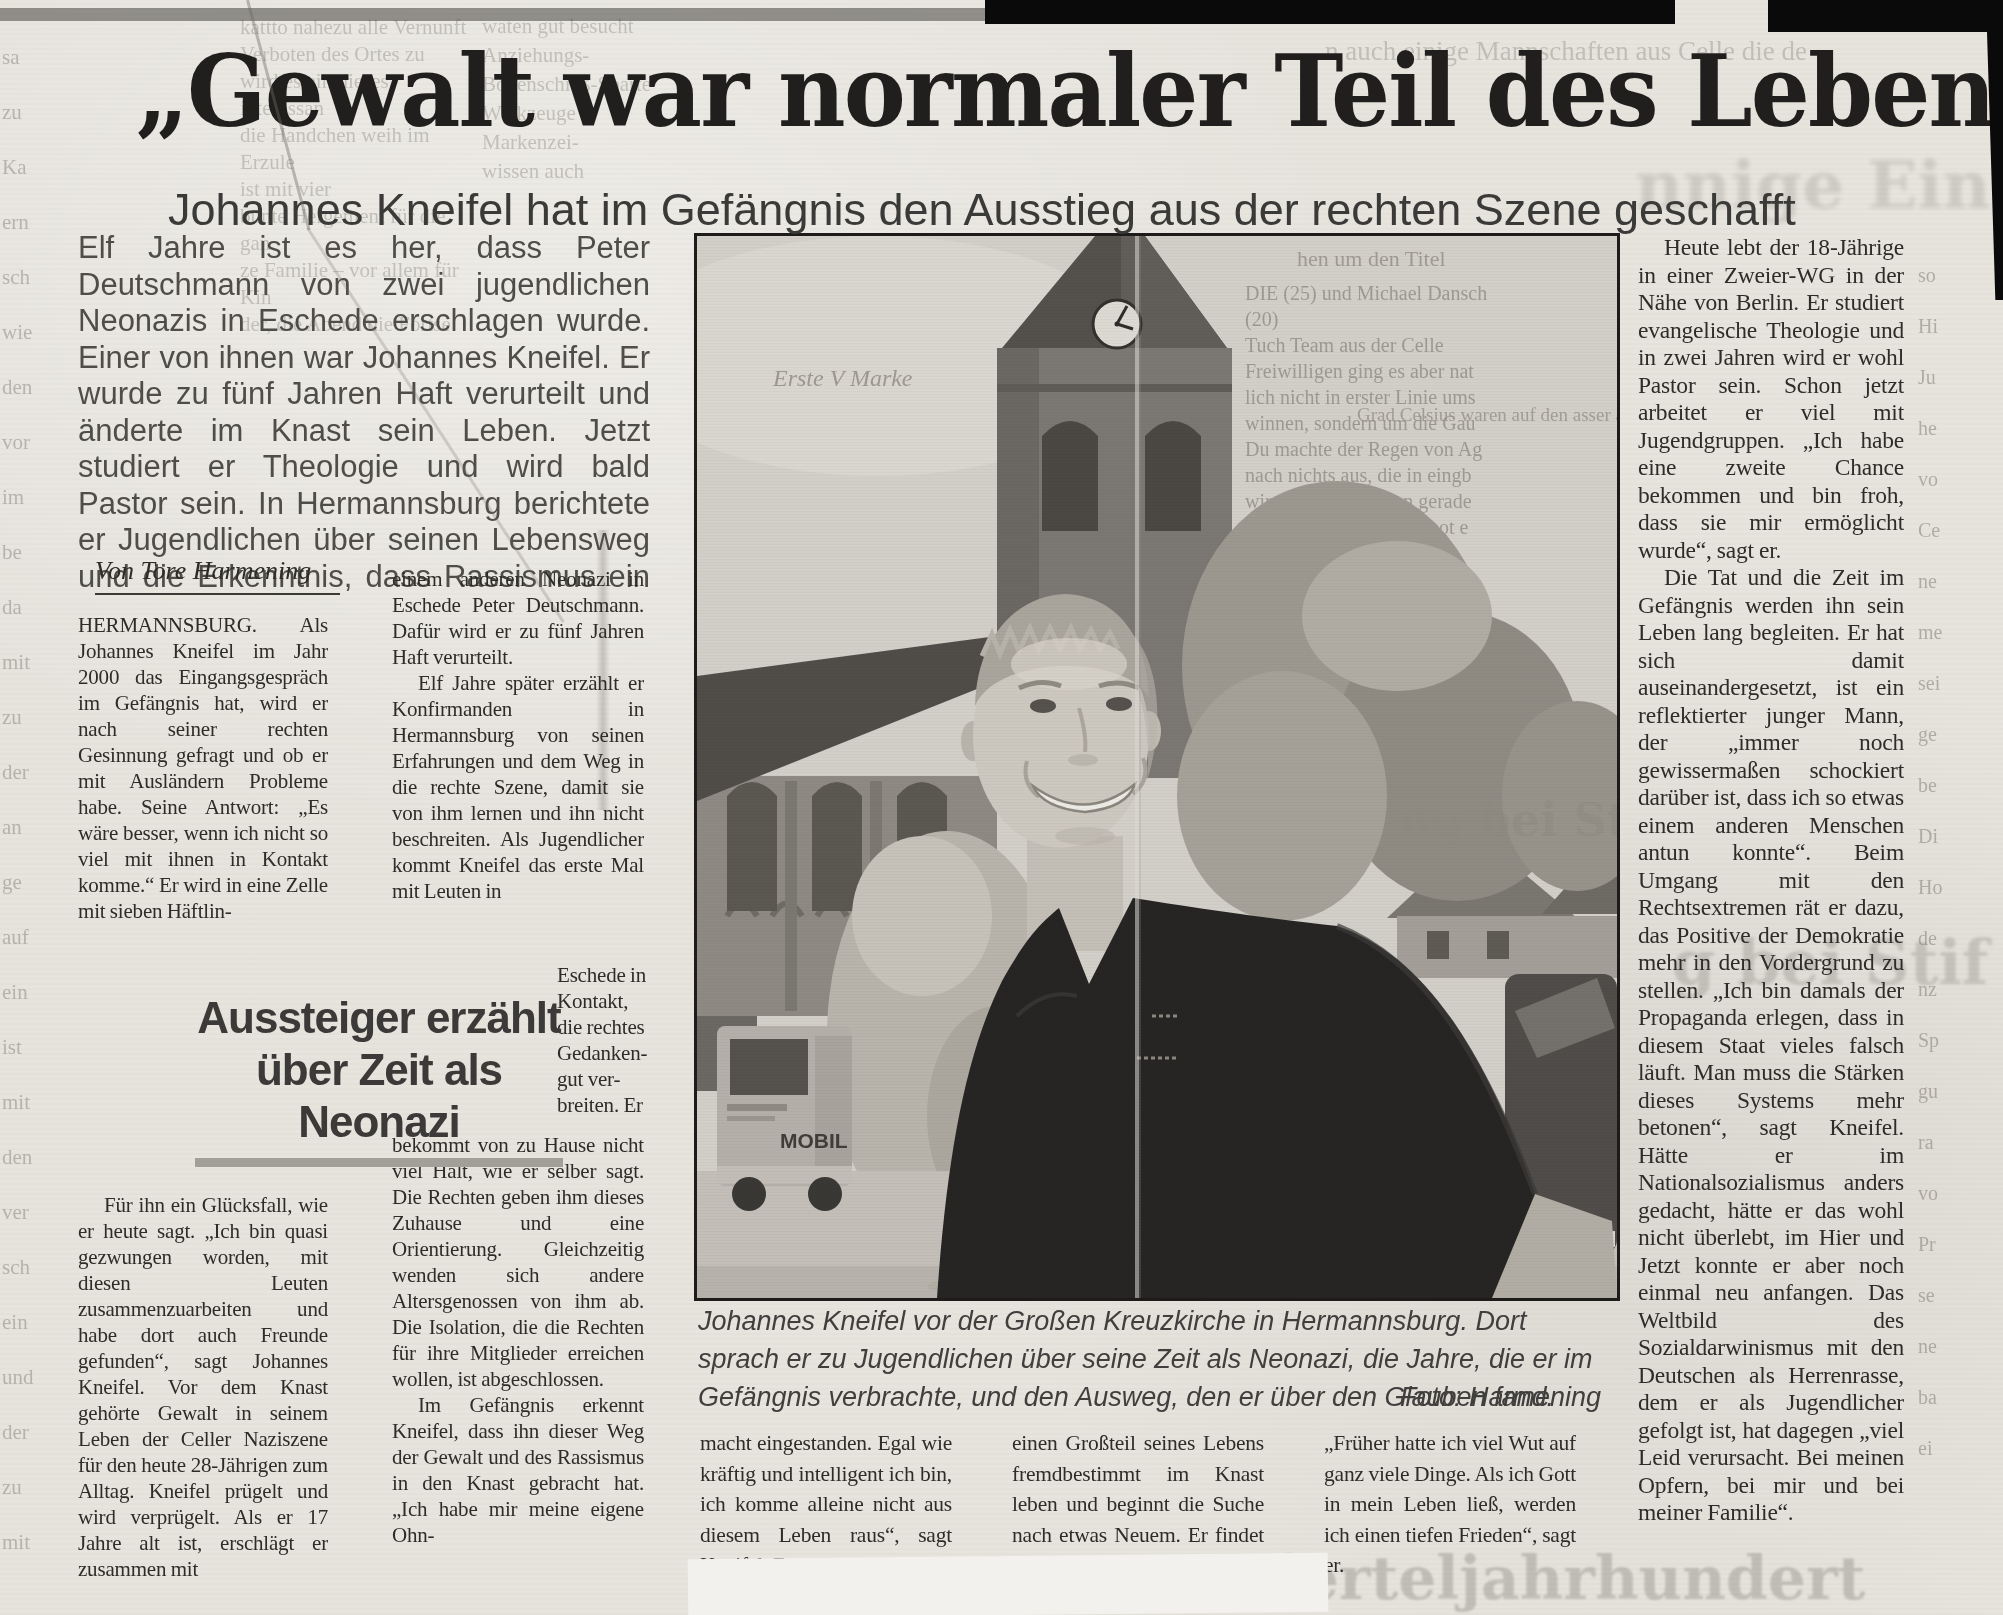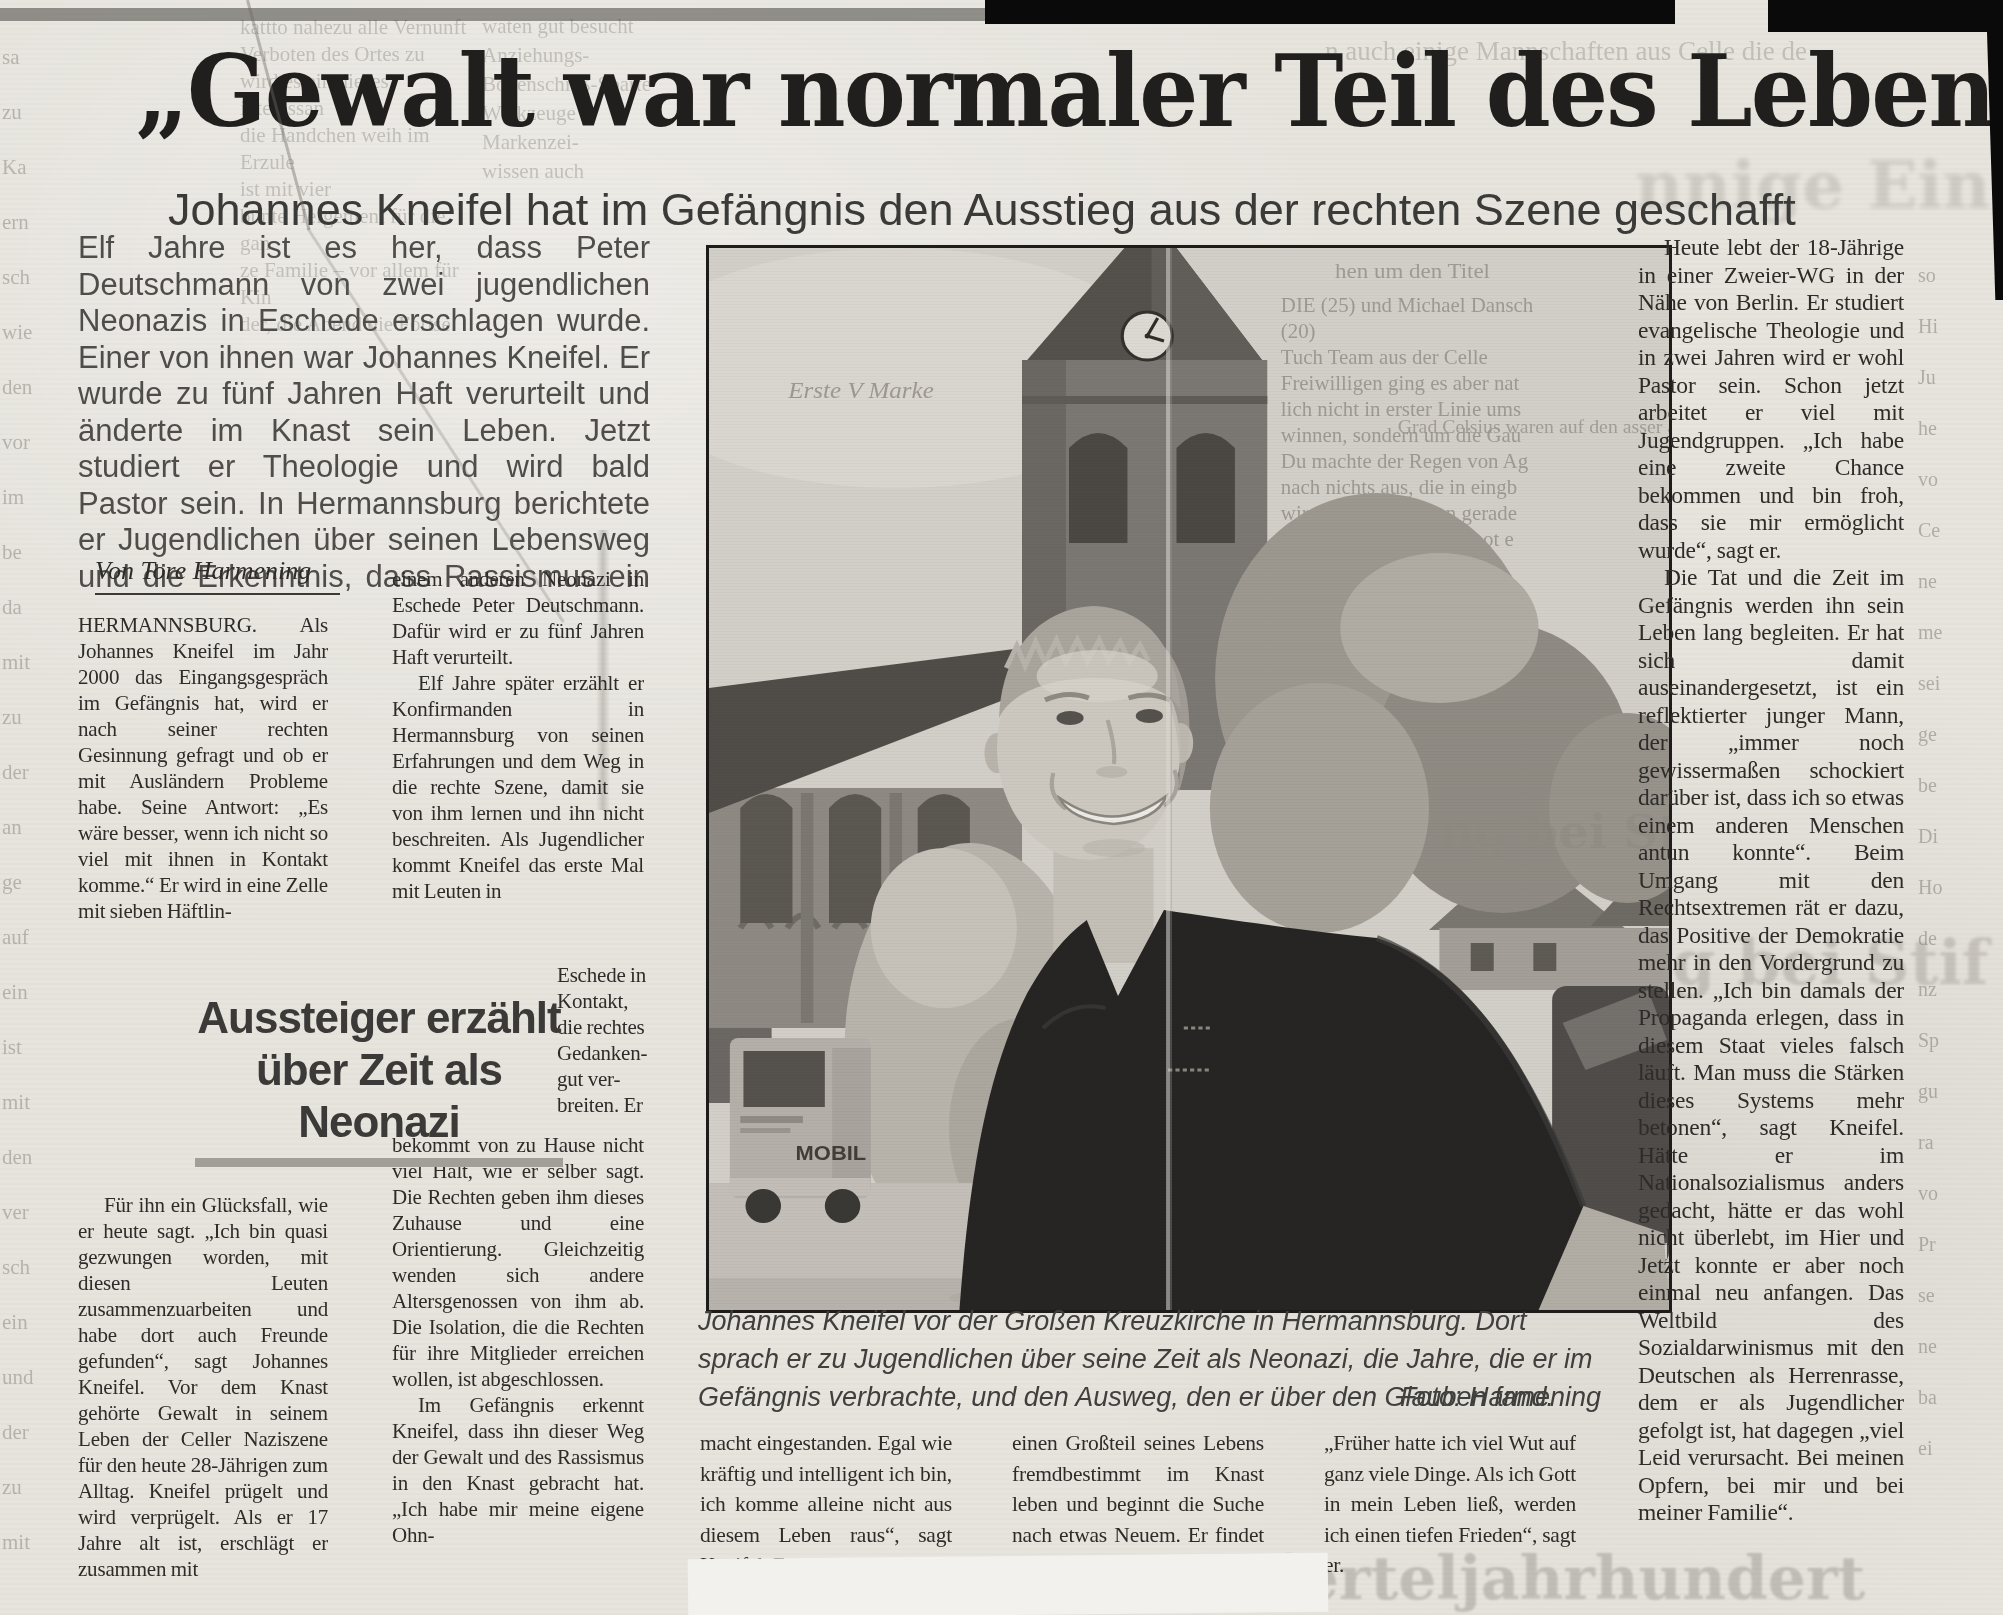--- a/index.html
+++ b/index.html
@@ -165,21 +165,21 @@
     <p class="jtext">bekommt von zu Hause nicht viel Halt, wie er selber sagt. Die Rechten geben ihm dieses Zuhause und eine Orientierung. Gleichzeitig wenden sich andere Altersgenossen von ihm ab. Die Isolation, die die Rechten für ihre Mitglieder erreichen wollen, ist abgeschlossen.</p>
     <p class="jtext indent">Im Gefängnis erkennt Kneifel, dass ihn dieser Weg der Gewalt und des Rassismus in den Knast gebracht hat. „Ich habe mir meine eigene Ohn-</p>
   </div>
 
   <div id="inset" class="abs">
     <span>Aussteiger erzählt</span><br>
     <span>über Zeit als Neonazi</span>
     <div class="rule"></div>
   </div>
 
-  <figure id="photo" class="abs" style="margin:16px;padding-left:40px;">
+  <figure id="photo" class="abs" style="margin:4px;">
     <svg viewBox="0 0 920 1062" preserveAspectRatio="none">
 
       <rect width="920" height="1062" fill="#d2cfc8"></rect>
       <ellipse cx="180" cy="120" rx="260" ry="120" fill="#dbd8d1" opacity=".7"></ellipse>
 
       <text x="600" y="30" font-size="22" fill="#938f86" opacity=".8" font-family="'Liberation Serif',serif">hen um den Titel</text>
       <text x="76" y="150" font-size="24" font-style="italic" fill="#8f8b82" opacity=".8" font-family="'Liberation Serif',serif">
         <tspan x="76" dy="0">Erste V
 Marke</tspan>
       </text>

